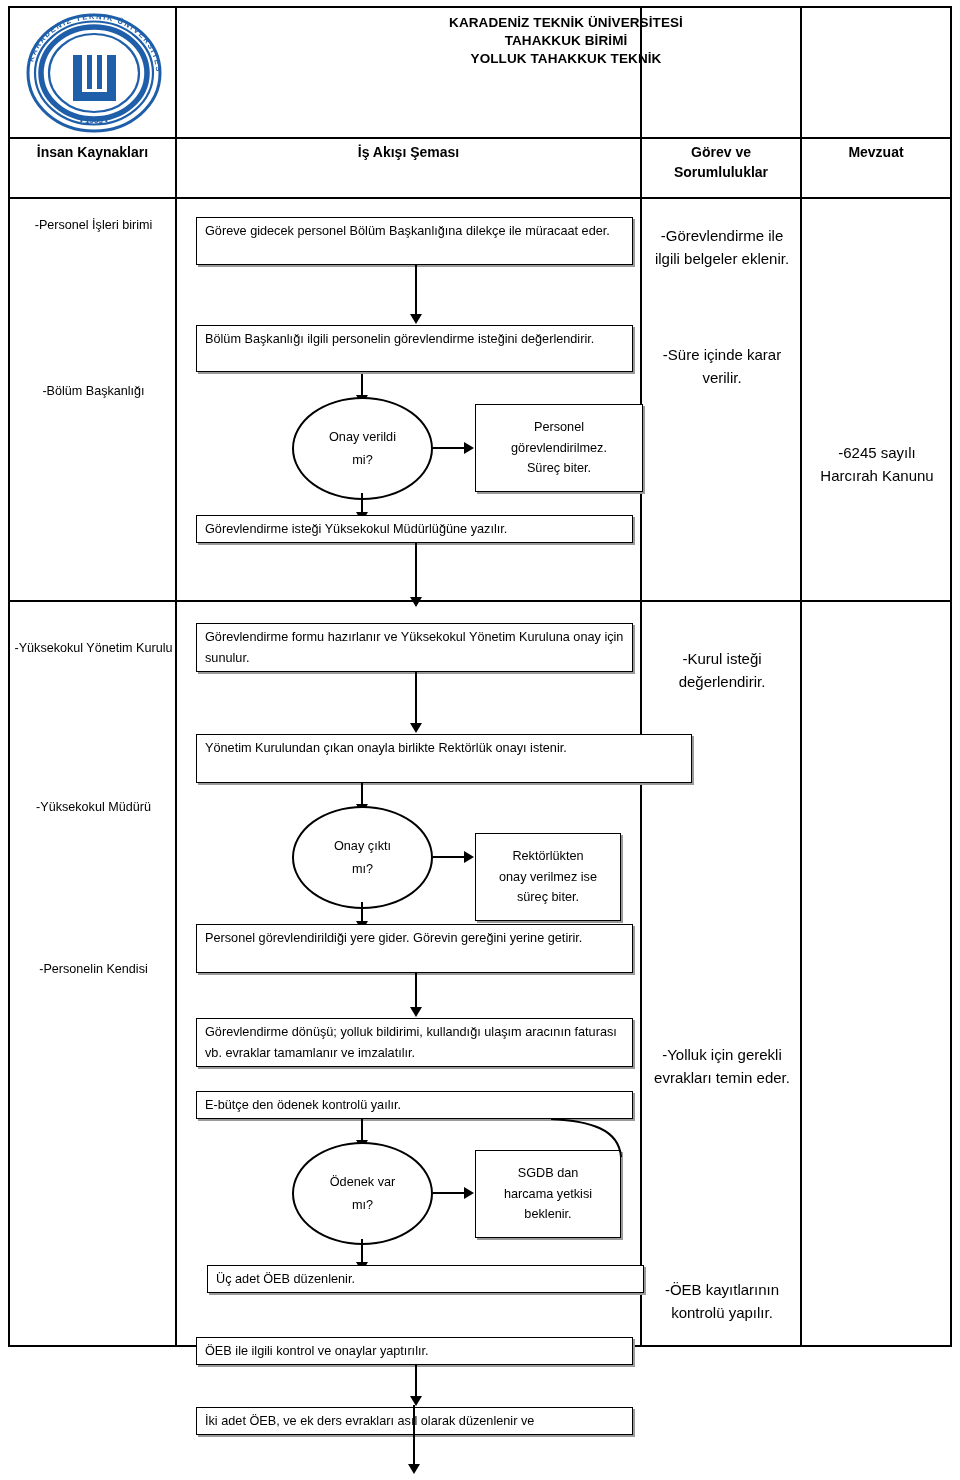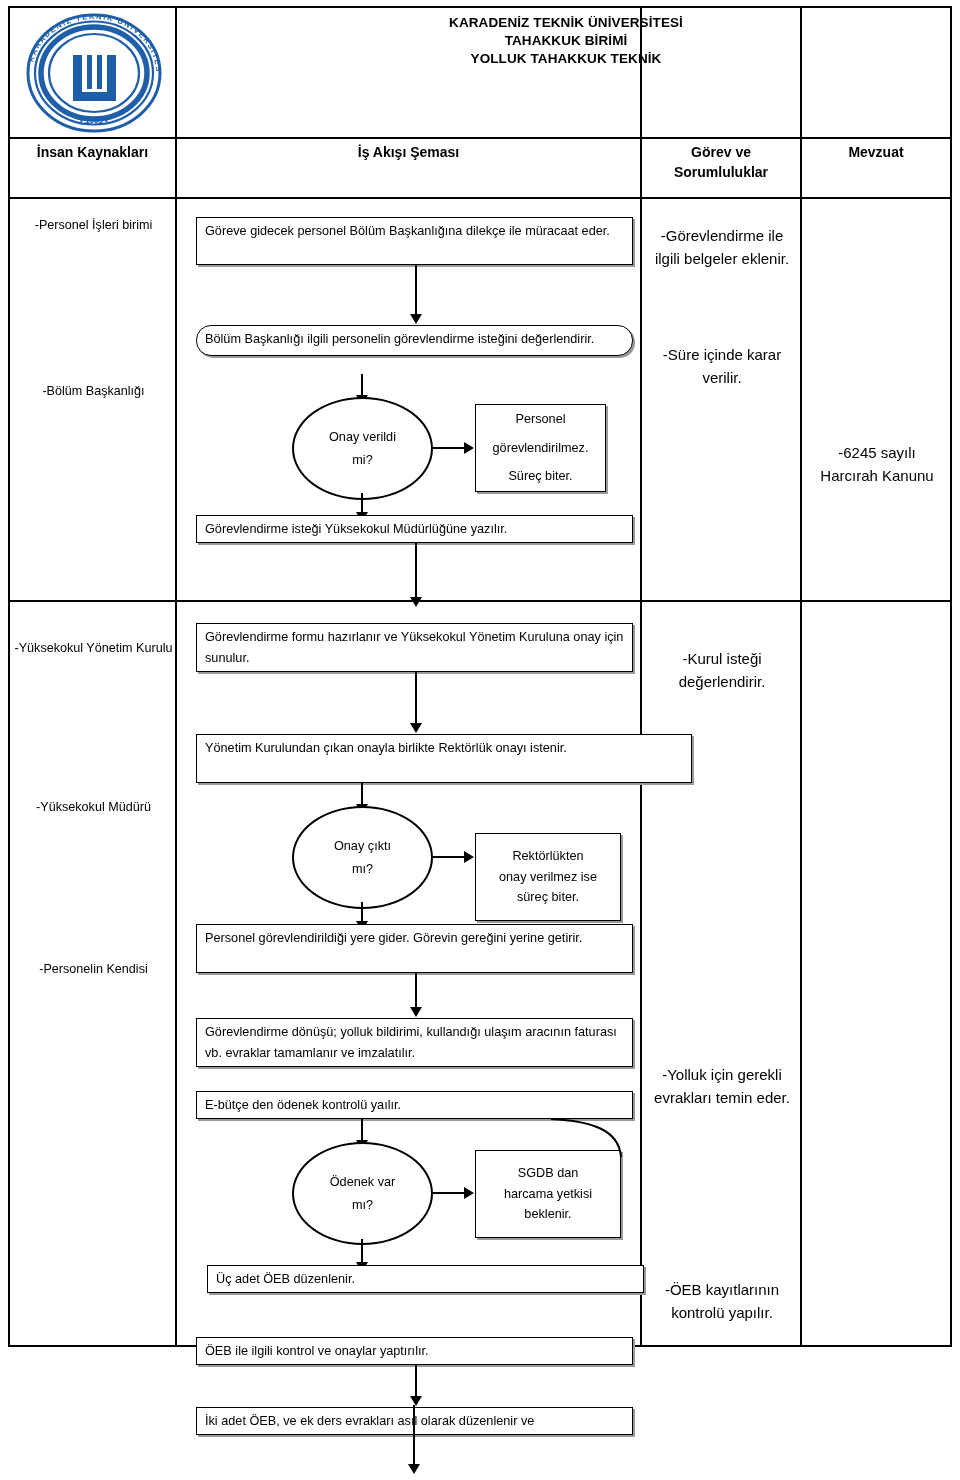--- a/index.html
+++ b/index.html
@@ -230,37 +230,37 @@
 
     <div class="role" style="left:0;top:208px;">-Personel İşleri birimi</div>
     <div class="role" style="left:0;top:374px;">-Bölüm Başkanlığı</div>
     <div class="role" style="left:0;top:631px;">-Yüksekokul Yönetim Kurulu</div>
     <div class="role" style="left:0;top:790px;">-Yüksekokul Müdürü</div>
     <div class="role" style="left:0;top:952px;">-Personelin Kendisi</div>
 
     <div class="note" style="left:640px;top:216px;width:144px;">-Görevlendirme ile ilgili belgeler eklenir.</div>
     <div class="note" style="left:640px;top:335px;width:144px;">-Süre içinde karar verilir.</div>
     <div class="note" style="left:640px;top:639px;width:144px;">-Kurul isteği değerlendirir.</div>
-    <div class="note" style="left:640px;top:1035px;width:144px;margin-top:20px;">-Yolluk için gerekli evrakları temin eder.</div>
+    <div class="note" style="left:640px;top:1035px;width:144px;">-Yolluk için gerekli evrakları temin eder.</div>
     <div class="note" style="left:640px;top:1270px;width:144px;">-ÖEB kayıtlarının kontrolü yapılır.</div>
 
     <div class="note" style="left:798px;top:433px;width:138px;">-6245 sayılı Harcırah Kanunu</div>
 
     <div class="fbox shadowbox" style="left:186px;top:209px;width:437px;height:48px;">Göreve gidecek personel Bölüm Başkanlığına dilekçe ile müracaat eder.</div>
     <div class="arrow-v" style="left:405px;top:257px;height:50px;"></div>
 
-    <div class="fbox shadowbox" style="left:186px;top:317px;width:437px;height:31px;border-radius:15px;">Bölüm Başkanlığı ilgili personelin görevlendirme isteğini değerlendirir.</div>
+    <div class="fbox shadowbox" style="left:186px;top:317px;width:437px;height:47px;">Bölüm Başkanlığı ilgili personelin görevlendirme isteğini değerlendirir.</div>
     <div class="arrow-v" style="left:351px;top:366px;height:22px;"></div>
 
     <div class="ellipse" style="left:282px;top:389px;width:141px;height:103px;">
       <span>Onay verildi</span>
       <span>mi?</span>
     </div>
     <div class="arrow-h" style="left:423px;top:439px;width:32px;"></div>
-    <div class="fbox center shadowbox" style="left:465px;top:396px;width:131px;height:88px;justify-content:space-between;">
+    <div class="fbox center shadowbox" style="left:465px;top:396px;width:168px;height:88px;">
       <span>Personel</span>
       <span>görevlendirilmez.</span>
       <span>Süreç biter.</span>
     </div>
     <div class="arrow-v" style="left:351px;top:485px;height:20px;"></div>
 
     <div class="fbox shadowbox" style="left:186px;top:507px;width:437px;height:28px;">Görevlendirme isteği Yüksekokul Müdürlüğüne yazılır.</div>
     <div class="arrow-v" style="left:405px;top:535px;height:55px;"></div>
 
     <div class="fbox shadowbox" style="left:186px;top:615px;width:437px;height:49px;">Görevlendirme formu hazırlanır ve Yüksekokul Yönetim Kuruluna onay için sunulur.</div>

